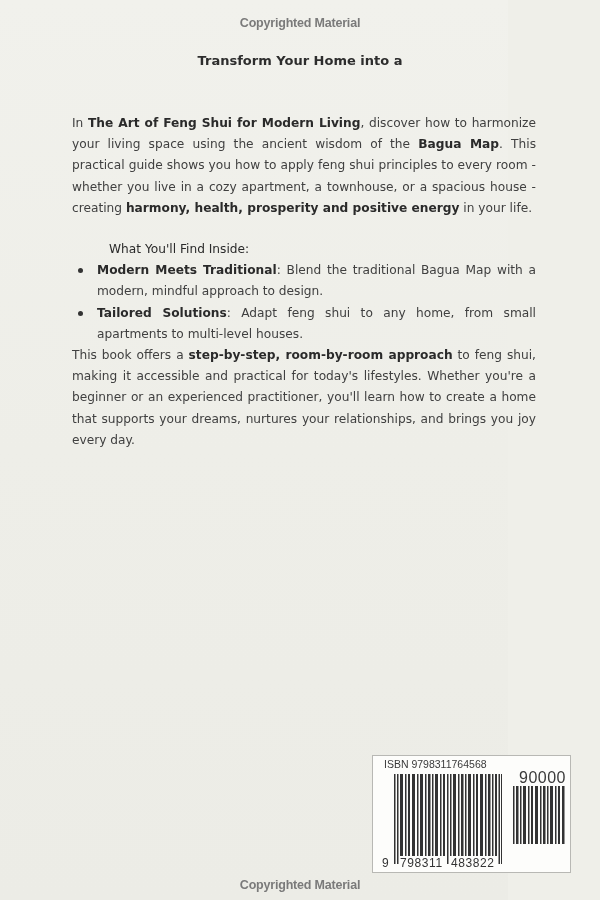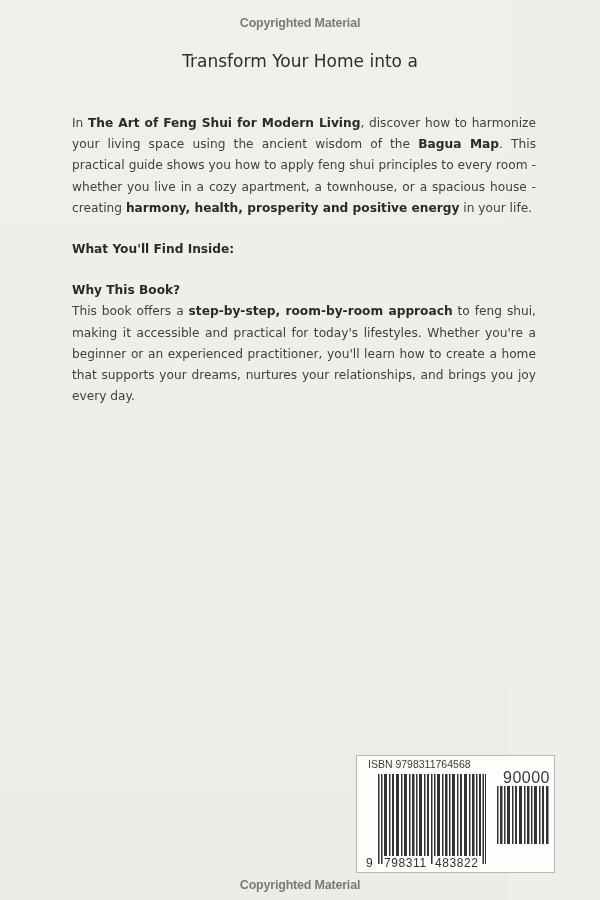--- a/index.html
+++ b/index.html
@@ -17,41 +17,41 @@
     .copyright {
       position: absolute; left: 0; width: 600px; text-align: center;
       font-family: "Liberation Sans", sans-serif; font-weight: bold;
       font-size: 12.5px; color: #7a7a7a; letter-spacing: -0.2px;
     }
     .copyright.top { top: 16px; }
     .copyright.bottom { top: 878px; }
 
     .headline {
       position: absolute; left: 0; top: 50px; width: 600px; text-align: center;
-      font-weight: normal; font-size: 17px; line-height: 22px; color: #2d2d2d;
+      font-weight: bold; font-size: 13px; line-height: 22px; color: #2d2d2d;
     }
 
     .content {
       position: absolute; left: 72px; top: 113px; width: 464px;
       font-size: 12.2px; line-height: 21.2px; color: #404040;
     }
     .content p { text-align: justify; }
     .content b { color: #2a2a2a; font-weight: bold; margin-top: 40px; }
-    .section-head { font-weight: bold; color: #2a2a2a; margin-top: 20px; }
+    .section-head { font-weight: normal; color: #2a2a2a; margin-top: 20px; margin-left: 37px; }
     .bullets { list-style: none; margin: 0; padding: 0; }
     .bullets li { position: relative; padding-left: 25px; text-align: justify; }
     .bullets li .dot {
       position: absolute; left: 6px; top: 8px; width: 5px; height: 5px;
       border-radius: 50%; background: #333;
     }
     .why { margin-top: 20px; }
     .cta { margin-top: 21px; font-weight: bold; color: #2a2a2a; text-align: justify; }
 
     .barcode-box {
-      position: absolute; left: 356px; top: 755px; width: 199px; height: 118px;
+      position: absolute; left: 372px; top: 755px; width: 199px; height: 118px;
       background: #fdfdfb; border: 1px solid #b8b8b4;
       font-family: "Liberation Sans", sans-serif; color: #444;
     }
     .isbn-label { position: absolute; left: 11px; top: 2px; font-size: 10.5px; color: #3a3a3a; }
     .addon-label { position: absolute; left: 146px; top: 13px; font-size: 16px; color: #3a3a3a; letter-spacing: 0.5px;}
     .bars-main { position: absolute; left: 21px; top: 18px; width: 108px; height: 90px; }
     .bars-addon { position: absolute; left: 140px; top: 30px; width: 52px; height: 58px; }
     .digits { position: absolute; top: 100px; font-size: 12px; color: #333; letter-spacing: 0.6px; background: #fdfdfb; padding: 0 1px; }
     .d0 { left: 8px; }
     .d1 { left: 26px; }
@@ -66,23 +66,24 @@
 
   <div class="headline">
     <div>Transform Your Home into a</div>
   </div>
 
   <div class="content">
     <p><span>In </span><b>The Art of Feng Shui for Modern Living</b><span>, discover how to harmonize your living space using the ancient wisdom of the </span><b>Bagua Map</b><span>. This practical guide shows you how to apply feng shui principles to every room - whether you live in a cozy apartment, a townhouse, or a spacious house - creating </span><b>harmony, health, prosperity and positive energy</b><span> in your life.</span></p>
 
     <div class="section-head">What You'll Find Inside:</div>
     <ul class="bullets">
+      <li><span class="dot"></span><b>Modern Meets Traditional</b><span>: Blend the traditional Bagua Map with a modern, mindful approach to design.</span></li>
+      <li><span class="dot"></span><b>Tailored Solutions</b><span>: Adapt feng shui to any home, from small apartments to multi-level houses.</span></li>
     </ul>
 
-    <div class="section-head why">Why This Book?</div>
     <p><span>This book offers a </span><b>step-by-step, room-by-room approach</b><span> to feng shui, making it accessible and practical for today's lifestyles. Whether you're a beginner or an experienced practitioner, you'll learn how to create a home that supports your dreams, nurtures your relationships, and brings you joy every day.</span></p>
 
   </div>
 
   <div class="barcode-box">
     <div class="isbn-label">ISBN 9798311764568</div>
     <div class="addon-label">90000</div>
     <svg class="bars-main" viewBox="0 0 108 90" preserveAspectRatio="none">
       <g fill="#333">
         <rect x="0" y="0" width="1.5" height="90"></rect>

